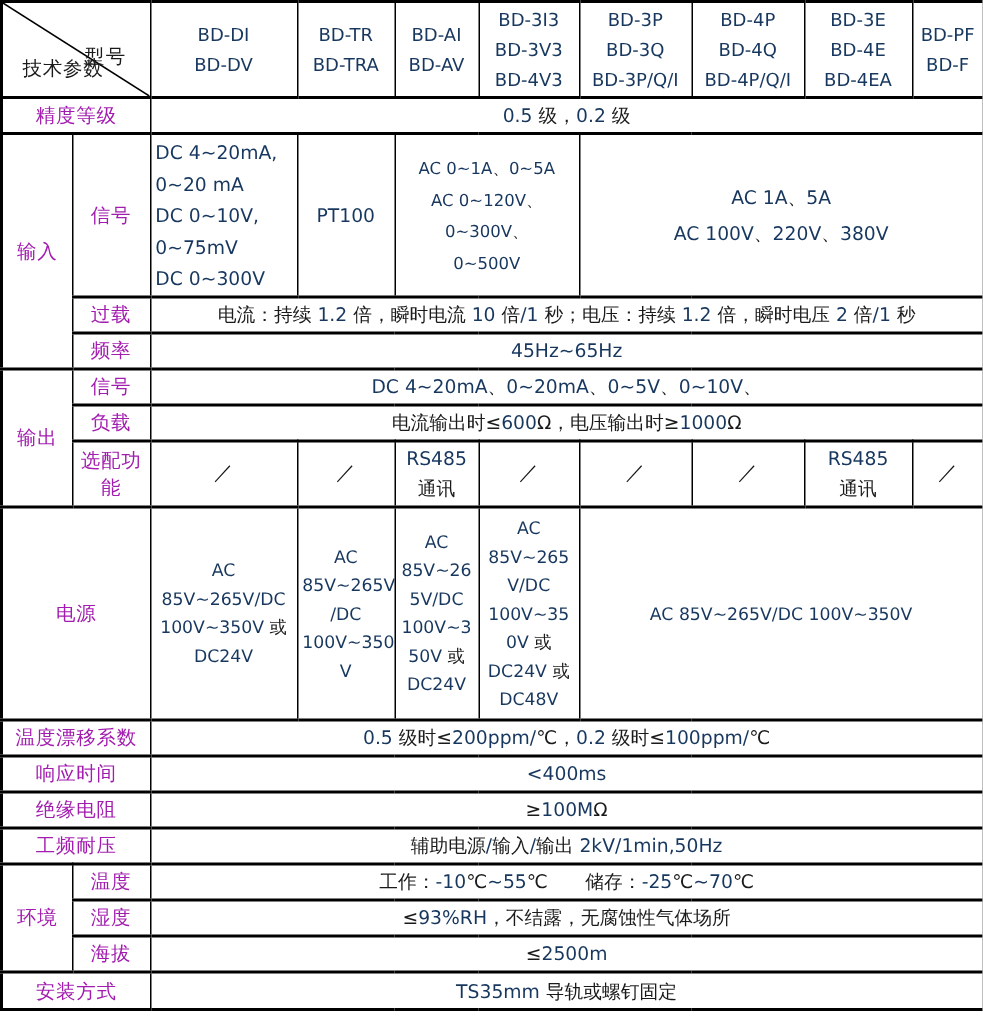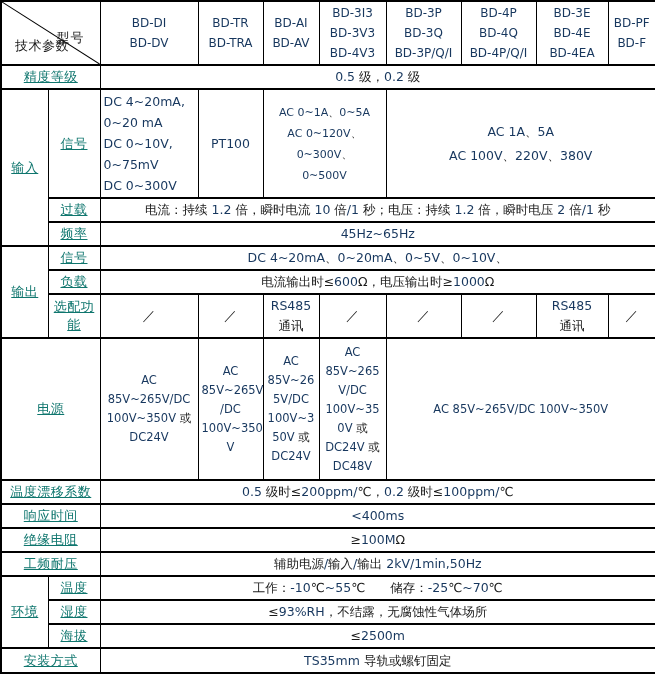--- a/index.html
+++ b/index.html
@@ -2,21 +2,21 @@
 <html><head>
 <meta charset="utf-8">
 <style>
   html,body{margin:0;padding:0;background:#ffffff;}
   body{font-family:"DejaVu Sans","Liberation Sans",sans-serif;color:#1a1a1a;}
   .wrap{width:655px;}
   table{border-collapse:collapse;table-layout:fixed;width:655px;background:#fff;}
   td{border-left:1px solid #000;border-right:1px solid #000;border-top:2px solid #000;border-bottom:2px solid #000;
      vertical-align:middle;text-align:center;padding:1px 3px;overflow:hidden;}
   table{border:2px solid #000;}
-  .lab,.glab,.slab{font-size:13px;color:#0f766e;letter-spacing:0.5px;text-decoration:underline;}
+  .lab,.glab,.slab{font-size:13px;color:#a21caf;letter-spacing:0.5px;}
   .val{font-size:12.5px;white-space:pre-line;line-height:1.6;}
   .model{font-size:12px;white-space:pre-line;line-height:20px;}
   .left{text-align:left;line-height:21px;}
   .small{font-size:11px;line-height:21px;}
   .wideline{line-height:24px;}
   .pwr .val{line-height:19px;font-size:11.5px;}
   .slash{font-size:13px;color:#111;}
   .latin{color:#17375e;}
   
   .r-header{height:61px;}

